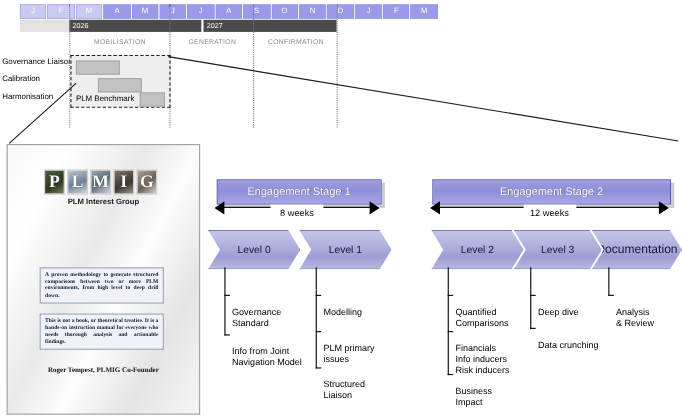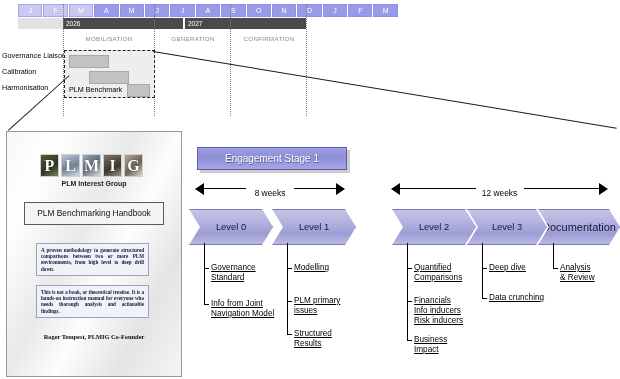--- a/index.html
+++ b/index.html
@@ -76,20 +76,21 @@
   #para2{top:153px;}
 
   .author{position:absolute;left:0;top:201px;width:100%;text-align:center;
     font-family:"Liberation Serif", serif;font-weight:bold;font-size:6.4px;color:#0d0d0d;}
 
   
   .stage{position:absolute;height:21px;
     background:linear-gradient(180deg,#9e9ee0 0%,#8e8ed8 45%,#a6a6e6 100%);
     border:1px solid #5c5ca8;
     box-shadow:3px 3px 0 rgba(120,120,130,.38);
+    margin-top:16px;
   }
   .stage span{display:block;text-align:center;line-height:21px;font-size:10px;color:#ffffff;
     text-shadow:0.5px 0.5px 0 rgba(60,60,100,.7);}
 
   .arrowbar{position:absolute;height:14px;}
   .arrowbar .line{position:absolute;left:8px;right:8px;top:6px;height:1.4px;background:#000;}
   .arrowbar .ah{position:absolute;top:1px;width:0;height:0;
     border-top:6px solid transparent;border-bottom:6px solid transparent;}
   .arrowbar .ah.l{left:0;border-right:9px solid #000;}
   .arrowbar .ah.r{right:0;border-left:9px solid #000;}
@@ -104,21 +105,21 @@
     box-shadow:2px 2px 0 rgba(130,130,145,.32);
   }
   .chev span{display:block;text-align:center;line-height:34px;font-size:9.4px;color:#16163a;}
   .chev.doc span{font-size:11px;}
 
   
   .tree{position:absolute;}
   .tree .spine{position:absolute;left:0;top:0;width:1.3px;background:#000;}
   .tree .item{position:absolute;left:0;}
   .tree .tick{position:absolute;left:0;top:5px;width:5px;height:1.3px;background:#000;}
-  .tree .txt{position:absolute;left:7px;top:0;font-size:8.2px;line-height:10px;color:#000;white-space:nowrap;text-decoration:underline;}
+  .tree .txt{position:absolute;left:7px;top:16px;font-size:8.2px;line-height:10px;color:#000;white-space:nowrap;}
   .stem{position:absolute;width:1.4px;background:#000;}
 </style>
 </head>
 <body>
 
 <div class="root">
 
   <div id="gantt">
 
     <div class="months-row" id="months-row">
@@ -184,36 +185,36 @@
         </div>
         <div class="tile t4">
           <span>I</span>
         </div>
         <div class="tile t5">
           <span>G</span>
         </div>
       </div>
     <div class="book-sub">PLM Interest Group</div>
 
-    <div class="title-box">
-      <span>PLM Benchmarking Handbook</span>
-    </div>
 
     <div class="para" id="para1">
       <p>A proven methodology to generate structured comparisons between two or more PLM environments, from high level to deep drill down.</p>
     </div>
     <div class="para" id="para2">
       <p>This is not a book, or theoretical treatise. It is a hands-on instruction manual for everyone who needs thorough analysis and actionable findings.</p>
     </div>
 
     <div class="author">Roger Tempest, PLMIG Co-Founder</div>
   </div>
 
   <div class="stage" style="left:197px;top:147px;width:148px;">
     <span>Engagement Stage 1</span>
+  </div>
+  <div class="stage" style="left:393px;top:147px;width:215px;">
+    <span>Engagement Stage 2</span>
   </div>
 
   <div class="arrowbar" style="left:195px;top:182px;width:150px;">
     <div class="line"></div>
     <div class="ah l"></div>
     <div class="ah r"></div>
     <div class="wk">8 weeks</div>
   </div>
   <div class="arrowbar" style="left:391px;top:182px;width:217px;">
     <div class="line"></div>
@@ -272,21 +273,21 @@
         <div class="tick"></div>
         <div class="txt">
           <div>PLM primary</div>
           <div>issues</div>
         </div>
       </div>
       <div class="item" style="top: 66px;">
         <div class="tick"></div>
         <div class="txt">
           <div>Structured</div>
-          <div>Results</div>
+          <div>Liaison</div>
         </div>
       </div>
       <div class="spine" style="height: 72px;"></div>
     </div>
   <div class="tree" id="tree2" style="left:407px;top:263px;">
       <div class="item" style="top: 0px;">
         <div class="tick"></div>
         <div class="txt">
           <div>Quantified</div>
           <div>Comparisons</div>

